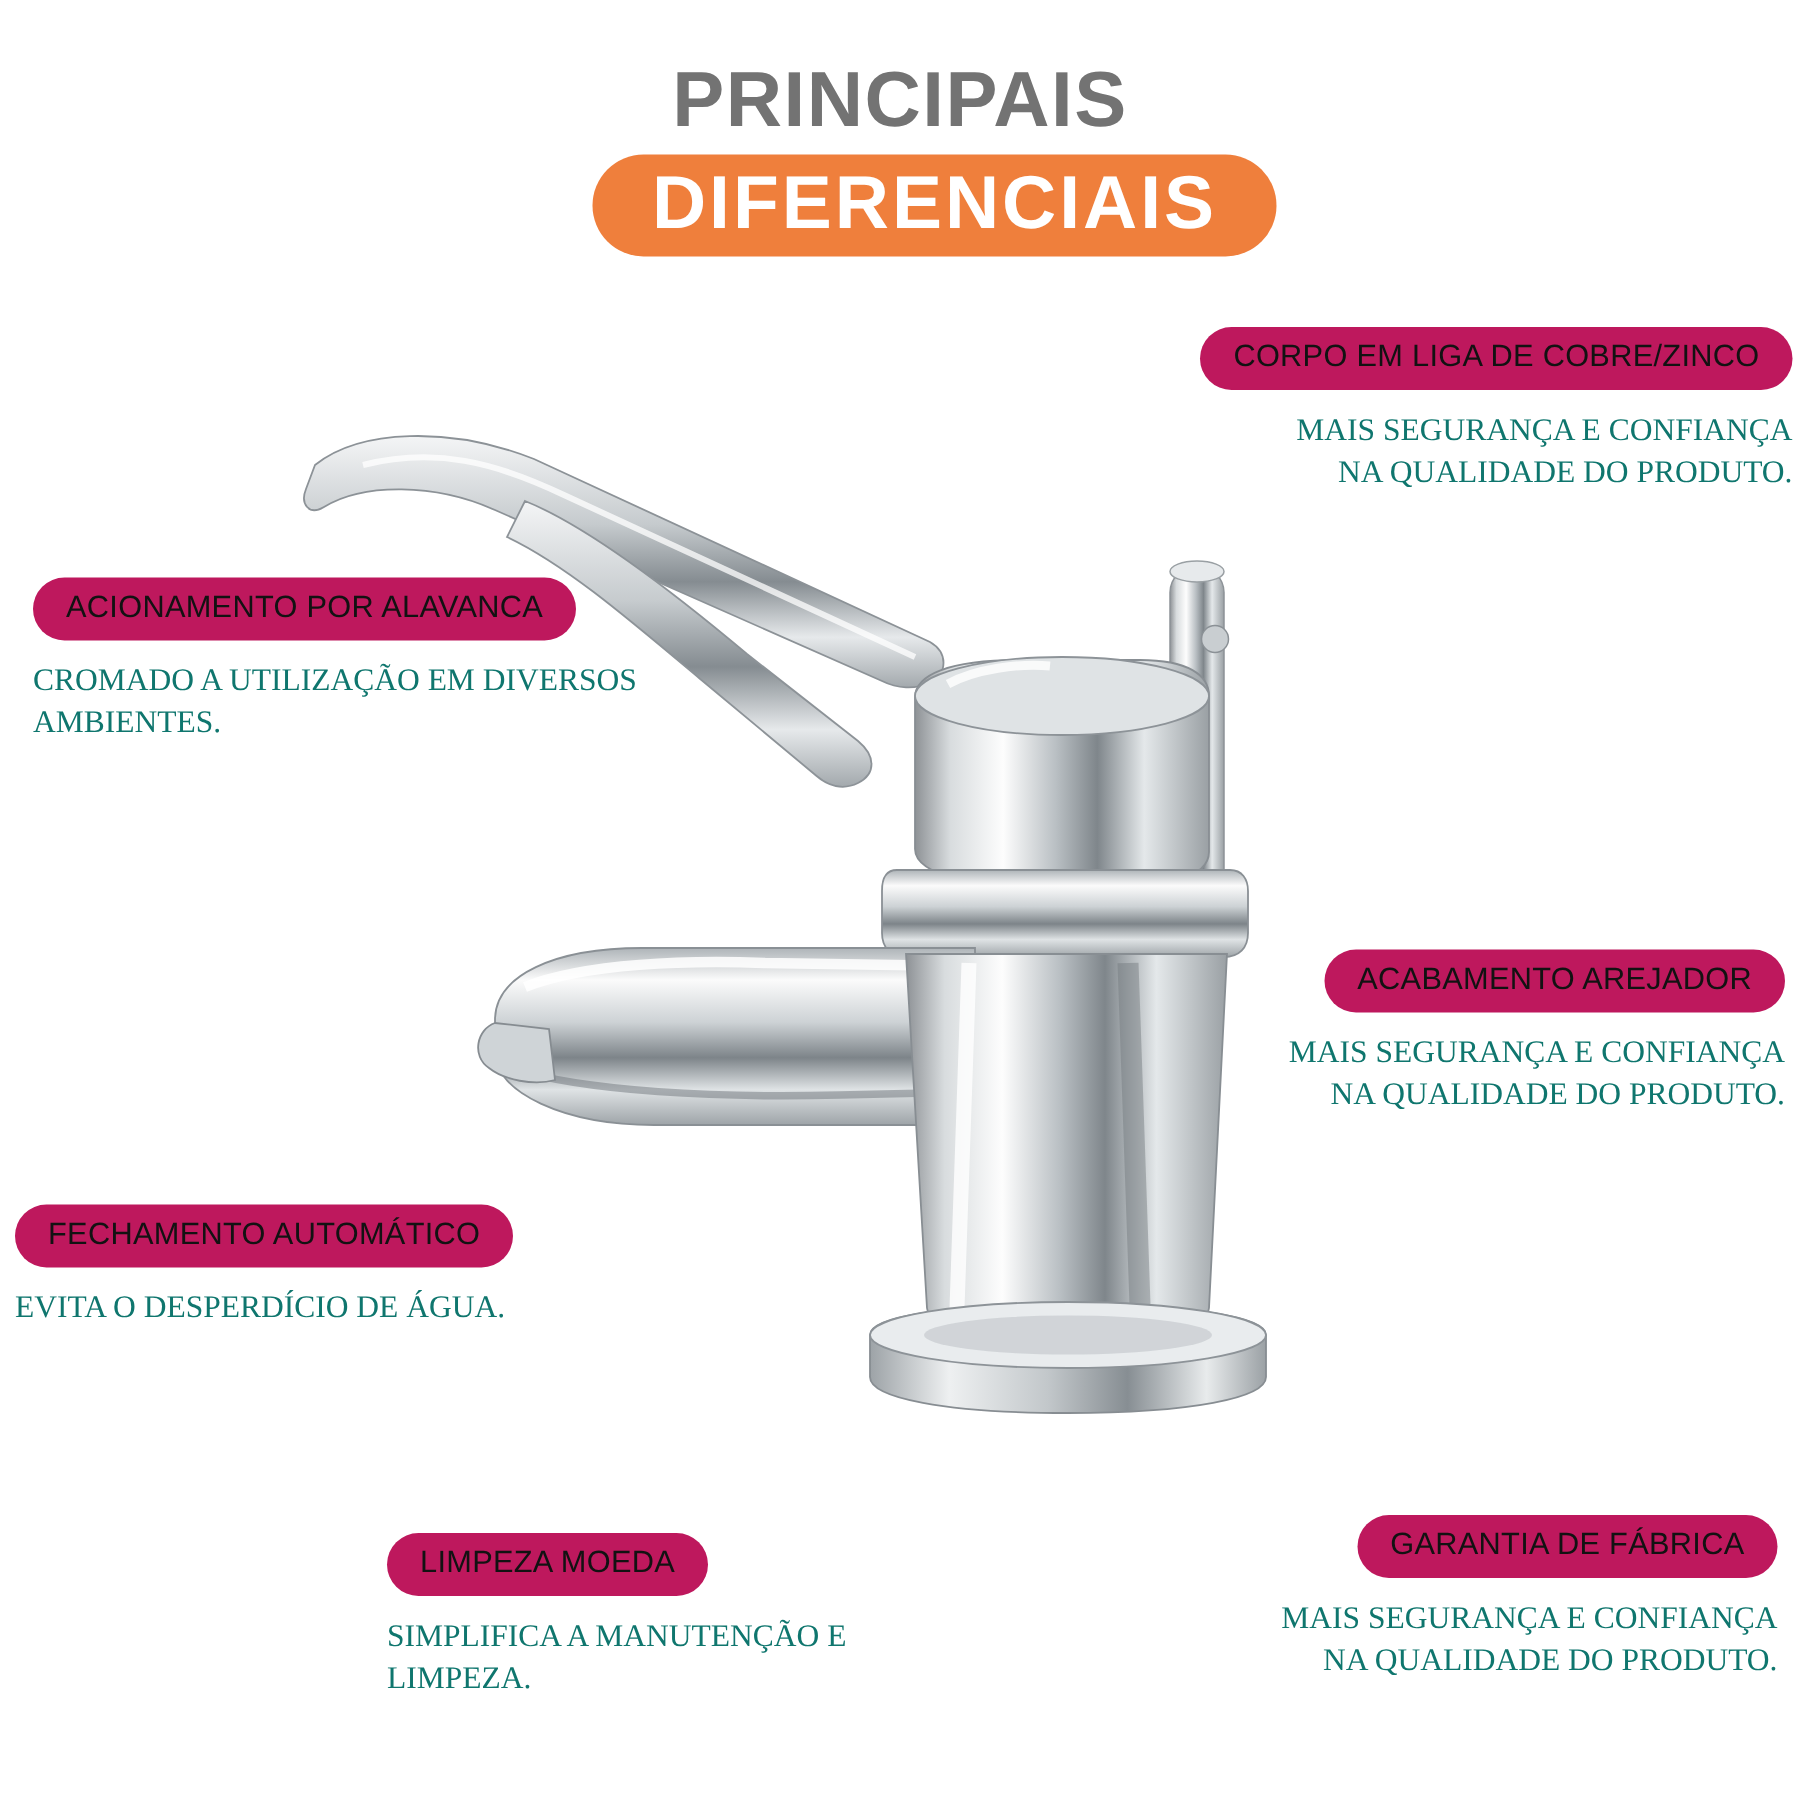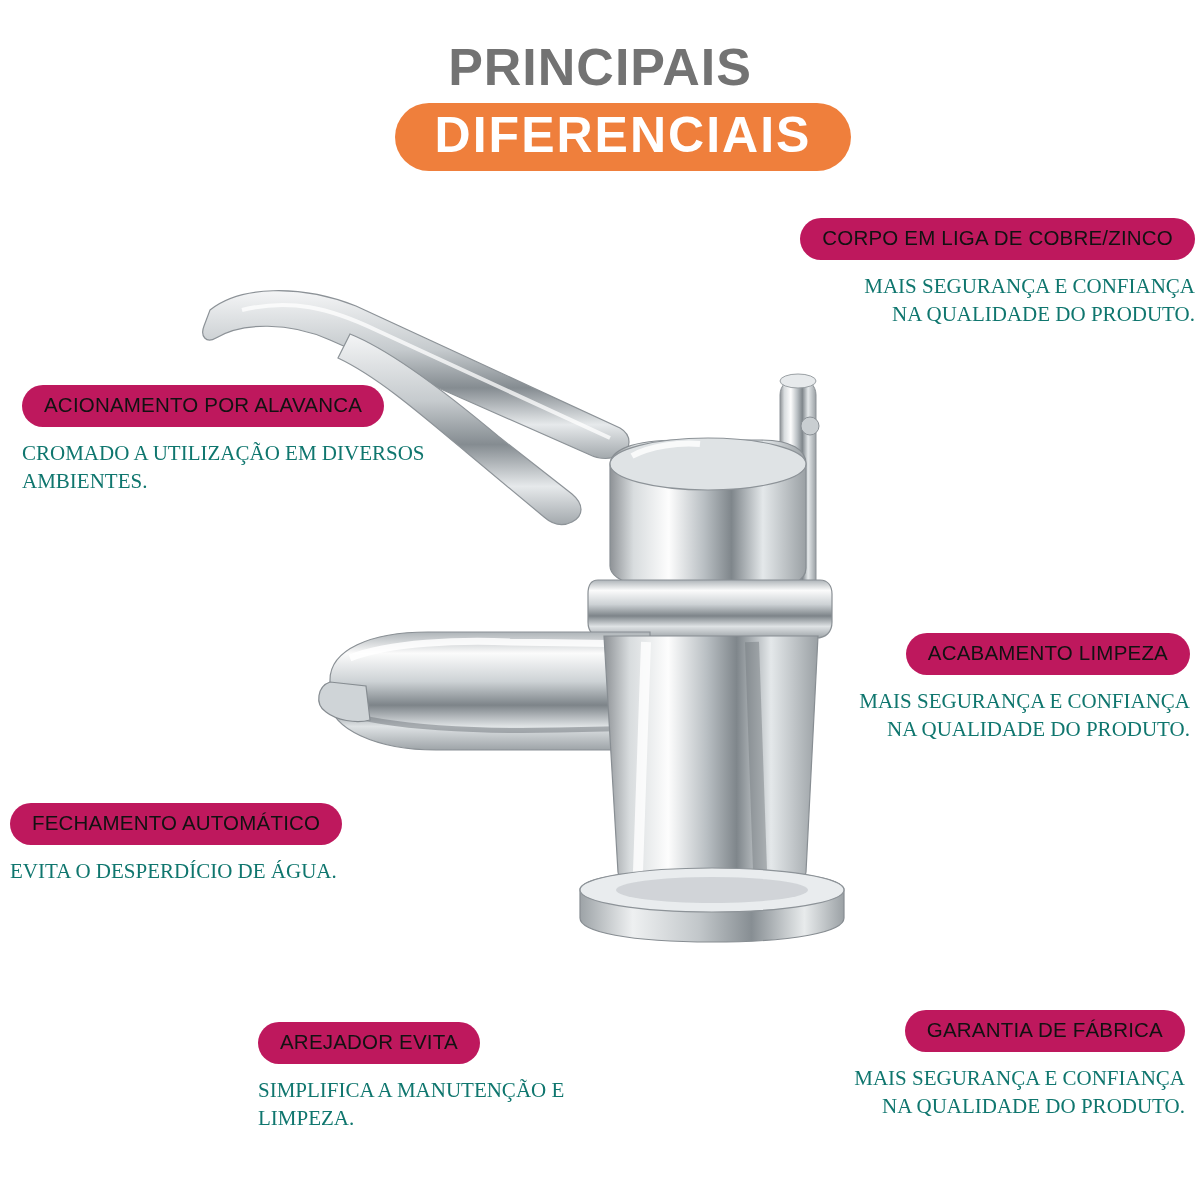--- a/index.html
+++ b/index.html
@@ -207,32 +207,32 @@
 NA QUALIDADE DO PRODUTO.</div>
 </div>
 
 <div class="feature align-left" id="f-alavanca">
   <span class="pill">ACIONAMENTO POR ALAVANCA</span>
   <div class="desc">CROMADO A UTILIZAÇÃO EM DIVERSOS
 AMBIENTES.</div>
 </div>
 
 <div class="feature align-right" id="f-cromado">
-  <span class="pill">ACABAMENTO LIMPEZA</span>
+  <span class="pill">ACABAMENTO AREJADOR</span>
   <div class="desc">MAIS SEGURANÇA E CONFIANÇA
 NA QUALIDADE DO PRODUTO.</div>
 </div>
 
 <div class="feature align-left" id="f-fechamento">
   <span class="pill">FECHAMENTO AUTOMÁTICO</span>
   <div class="desc">EVITA O DESPERDÍCIO DE ÁGUA.</div>
 </div>
 
 <div class="feature align-left" id="f-arejador">
-  <span class="pill">AREJADOR EVITA</span>
+  <span class="pill">LIMPEZA MOEDA</span>
   <div class="desc">SIMPLIFICA A MANUTENÇÃO E
 LIMPEZA.</div>
 </div>
 
 <div class="feature align-right" id="f-garantia">
   <span class="pill">GARANTIA DE FÁBRICA</span>
   <div class="desc">MAIS SEGURANÇA E CONFIANÇA
 NA QUALIDADE DO PRODUTO.</div>
 </div>
 

